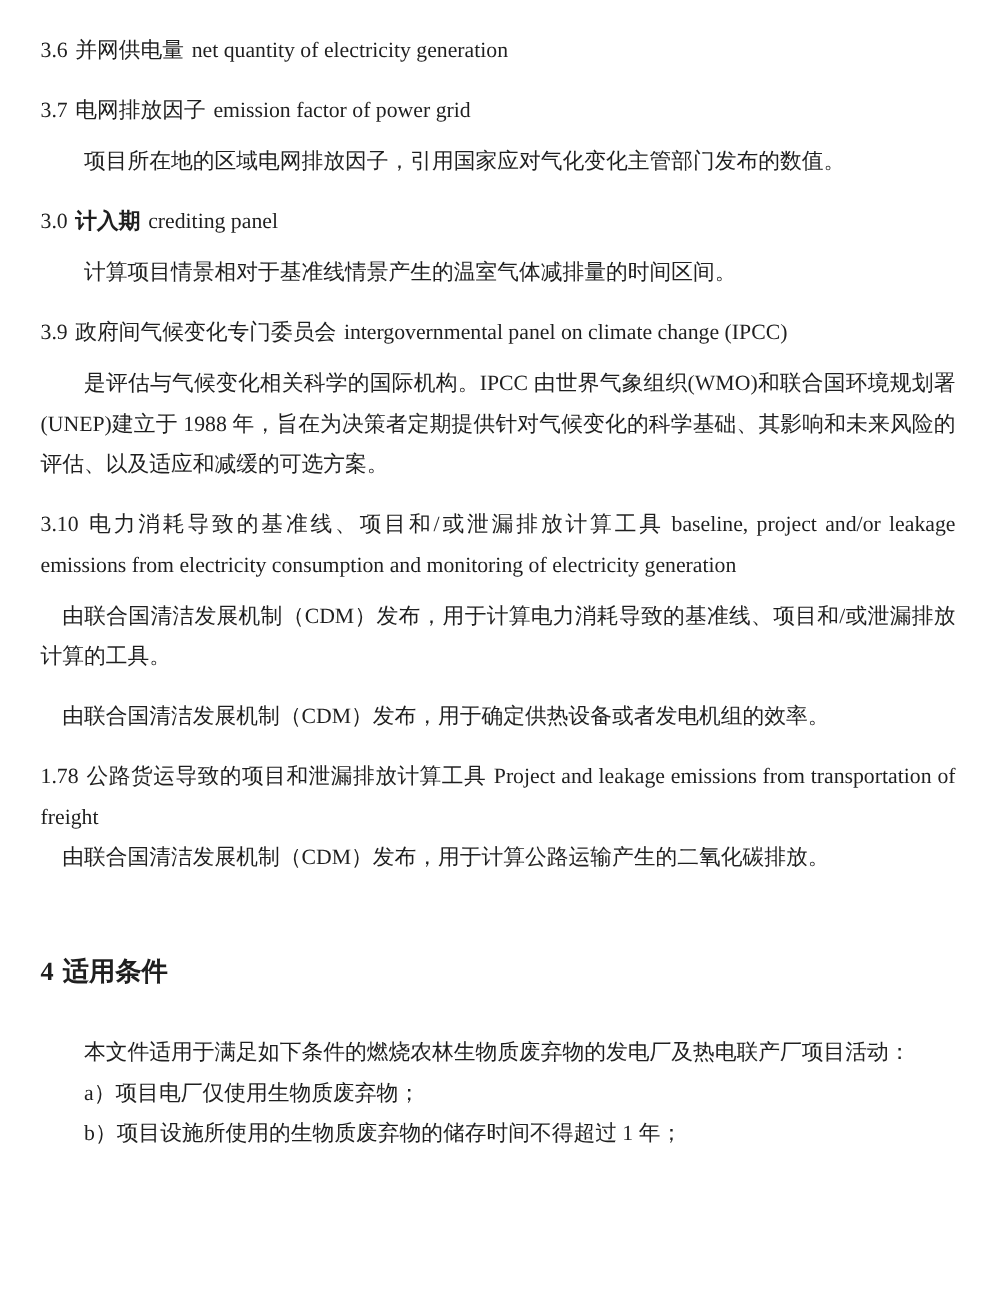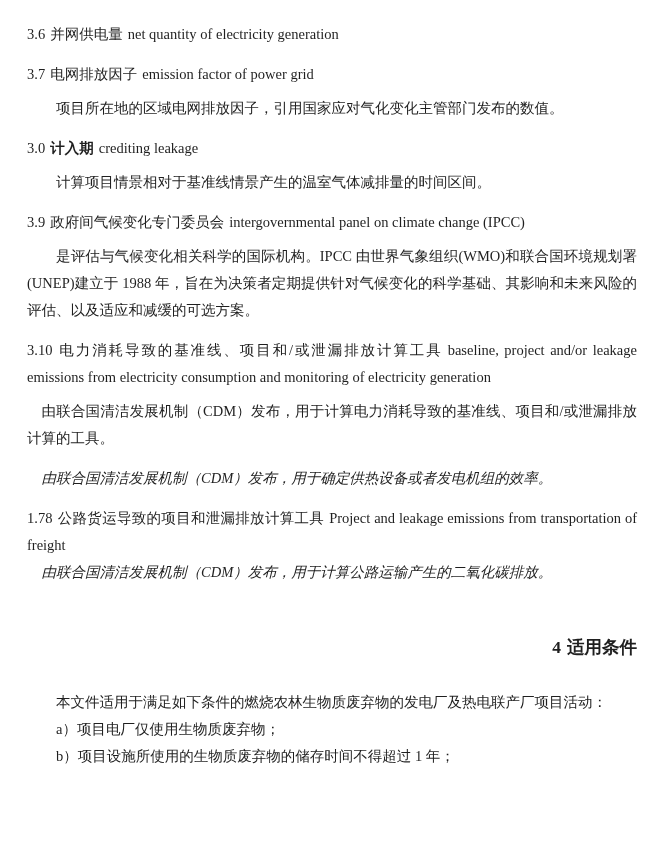--- a/index.html
+++ b/index.html
@@ -28,28 +28,28 @@
   .term-heading .num { margin-right: 0.35em; }
   .term-heading .zh { margin-right: 0.35em; }
   .term-heading .zh.strong { font-weight: bold; }
   .term-body {
     margin-top: 7px;
     margin-bottom: 13px;
   }
   .indent2 { text-indent: 2em; }
   .indent1 { text-indent: 1em; }
   .tight .term-heading { margin-bottom: 0; }
-  .tight .term-body { margin-top: 0; font-style: italic; }
+  .tight .term-body { margin-top: 0; }
   .section4 { margin-top: 46px; }
   .section4-title {
     font-size: 17.5px;
     font-weight: bold;
     margin: 0 0 0 0;
     line-height: 30px;
-    text-align: right;
+    text-align: left;
   }
   .section4-title .num { margin-right: 0.35em; }
   .section4-intro {
     margin-top: 27px;
   }
   .cond-item { margin: 0; }
 </style>
 </head>
 <body>
 
@@ -58,21 +58,21 @@
   <section class="term">
     <p class="term-heading"><span class="num">3.6</span><span class="zh">并网供电量</span><span class="en">net quantity of electricity generation</span></p>
   </section>
 
   <section class="term">
     <p class="term-heading"><span class="num">3.7</span><span class="zh">电网排放因子</span><span class="en">emission factor of power grid</span></p>
     <p class="term-body indent2">项目所在地的区域电网排放因子，引用国家应对气化变化主管部门发布的数值。</p>
   </section>
 
   <section class="term">
-    <p class="term-heading"><span class="num">3.0</span><span class="zh strong">计入期</span><span class="en">crediting leakage</span></p>
+    <p class="term-heading"><span class="num">3.0</span><span class="zh strong">计入期</span><span class="en">crediting panel</span></p>
     <p class="term-body indent2">计算项目情景相对于基准线情景产生的温室气体减排量的时间区间。</p>
   </section>
 
   <section class="term">
     <p class="term-heading"><span class="num">3.9</span><span class="zh">政府间气候变化专门委员会</span><span class="en">intergovernmental panel on climate change (IPCC)</span></p>
     <p class="term-body indent2">是评估与气候变化相关科学的国际机构。IPCC 由世界气象组织(WMO)和联合国环境规划署(UNEP)建立于 1988 年，旨在为决策者定期提供针对气候变化的科学基础、其影响和未来风险的评估、以及适应和减缓的可选方案。</p>
   </section>
 
   <section class="term">
     <p class="term-heading"><span class="num">3.10</span><span class="zh">电力消耗导致的基准线、项目和/或泄漏排放计算工具</span><span class="en">baseline, project and/or leakage emissions from electricity consumption and monitoring of electricity generation</span></p>

